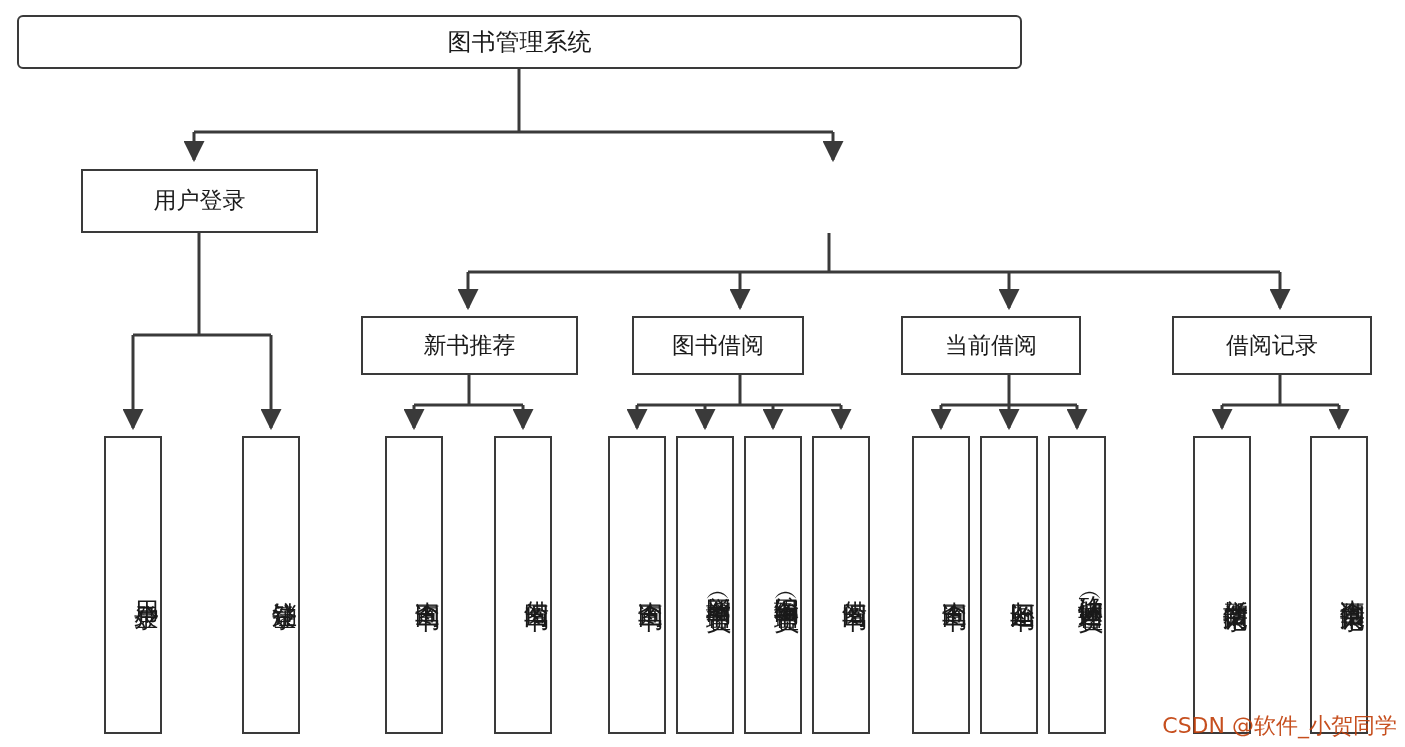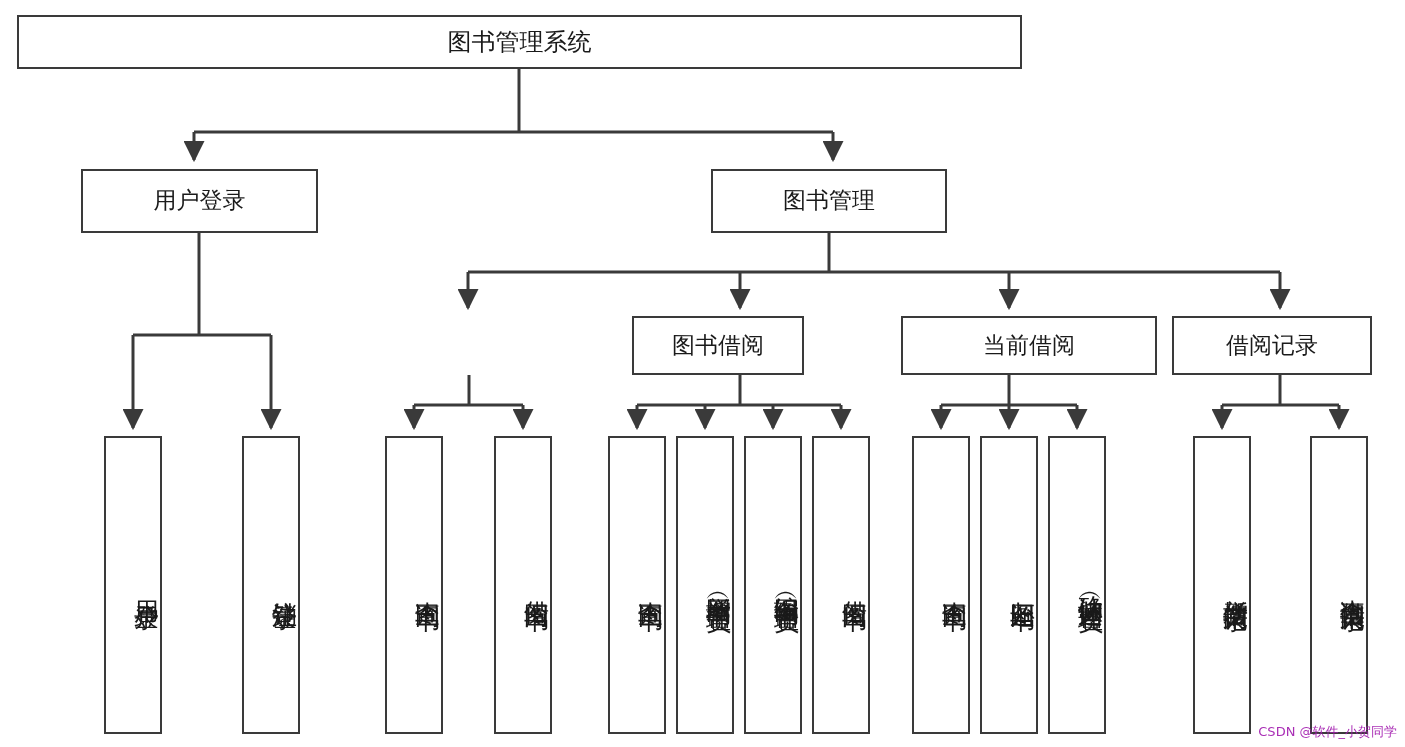--- a/index.html
+++ b/index.html
@@ -59,22 +59,22 @@
   .node.v .vtext {
     writing-mode: vertical-rl;
     text-orientation: upright;
     white-space: nowrap;
     display: block;
   }
   .watermark {
     position: absolute;
     right: 8px;
     bottom: 6px;
-    font-size: 13px;
-    color: #a21caf;
+    font-size: 22px;
+    color: #c2410c;
     opacity: 0.92;
     white-space: nowrap;
     font-family: "DejaVu Sans", "Liberation Sans", sans-serif;
   }
 </style>
 </head>
 <body>
 
 <div id="canvas">
 
@@ -122,30 +122,30 @@
       <path d="M 1077 405 L 1077 428" marker-end="url(#arrow)"></path>
 
       <path d="M 1280 375 L 1280 405"></path>
       <path d="M 1222 405 L 1339 405"></path>
       <path d="M 1222 405 L 1222 428" marker-end="url(#arrow)"></path>
       <path d="M 1339 405 L 1339 428" marker-end="url(#arrow)"></path>
 
     </g>
   </svg>
 
-  <div class="node h title" style="left:17px; top:15px; width:1005px; height:54px;">图书管理系统</div>
+  <div class="node h title" style="left:17px; top:15px; width:1005px; height:54px;border-radius:6px;">图书管理系统</div>
 
   <div class="node h" style="left:81px; top:169px; width:237px; height:64px;">用户登录</div>
 
-  <div class="node h" style="left:711px; top:169px; width:236px; height:64px;">图书管理</div>
-
+
+  <div class="node h" style="left:361px; top:316px; width:217px; height:59px;">新书推荐</div>
 
   <div class="node h" style="left:632px; top:316px; width:172px; height:59px;">图书借阅</div>
 
-  <div class="node h" style="left:901px; top:316px; width:256px; height:59px;">当前借阅</div>
+  <div class="node h" style="left:901px; top:316px; width:180px; height:59px;">当前借阅</div>
 
   <div class="node h" style="left:1172px; top:316px; width:200px; height:59px;">借阅记录</div>
 
   <div class="node v" style="left:104px; top:436px; width:58px; height:298px;">
     <span class="vtext">用户登录</span>
   </div>
 
   <div class="node v" style="left:242px; top:436px; width:58px; height:298px;">
     <span class="vtext">注销登录</span>
   </div>

